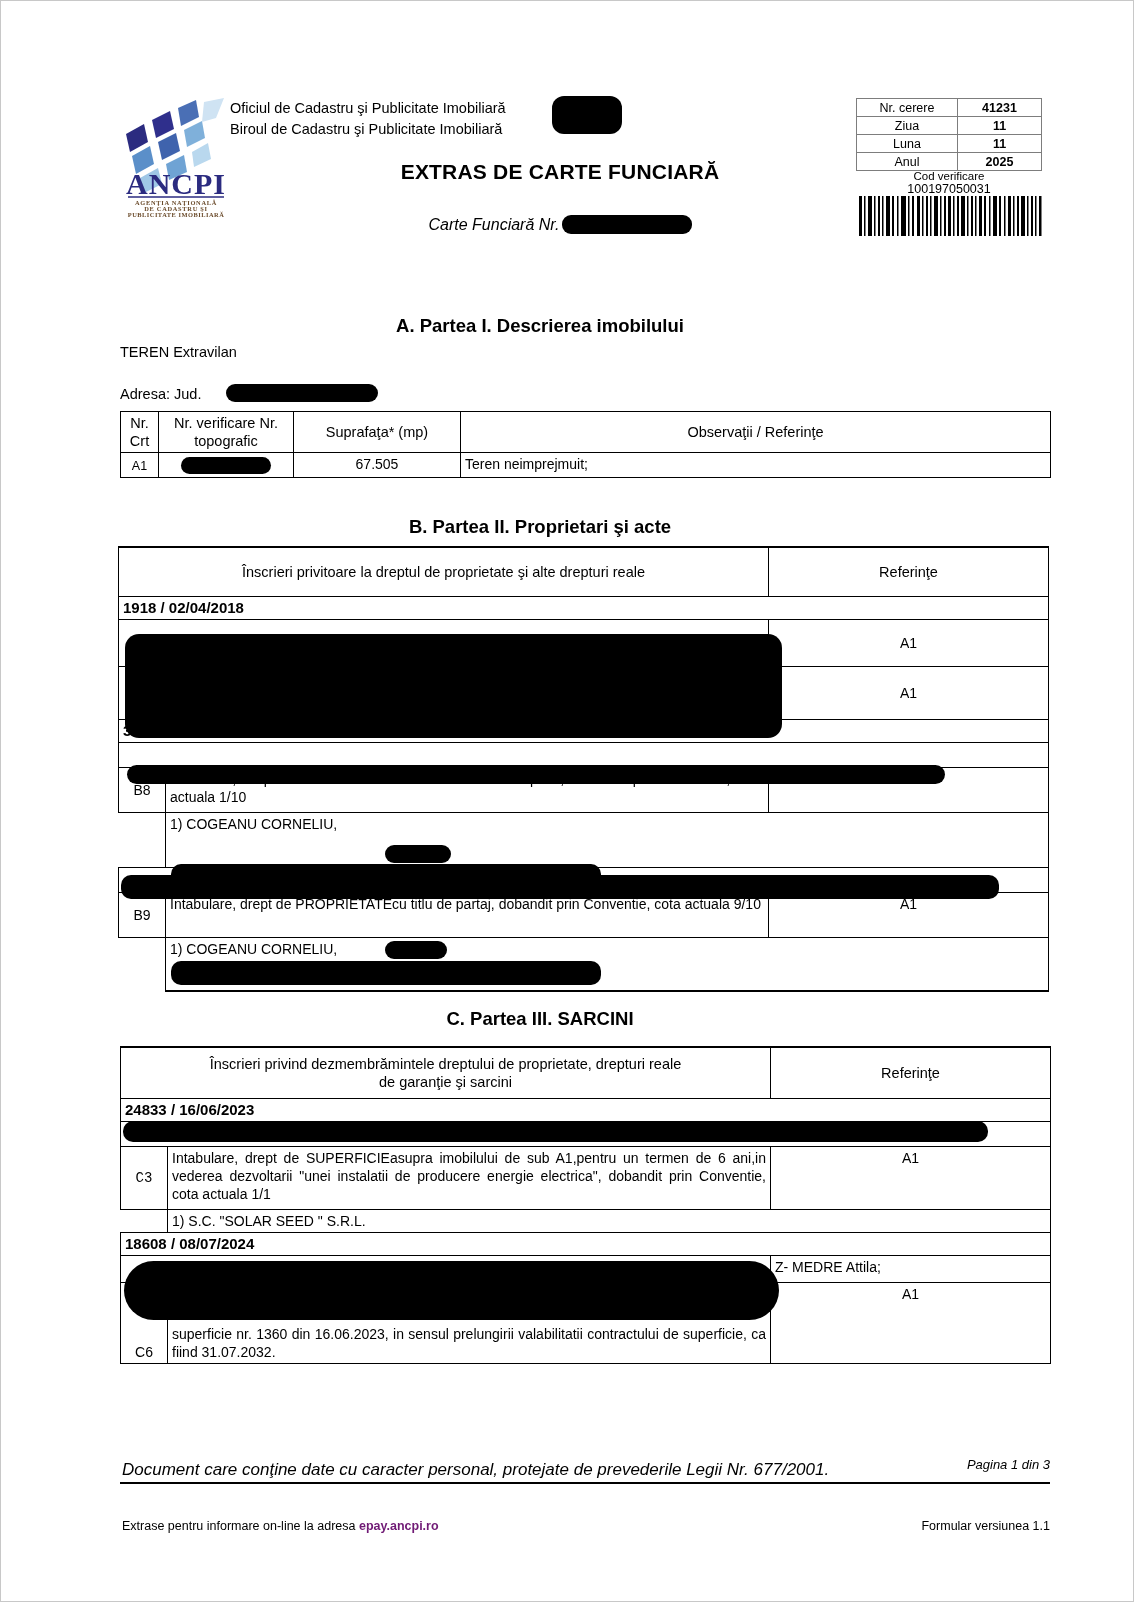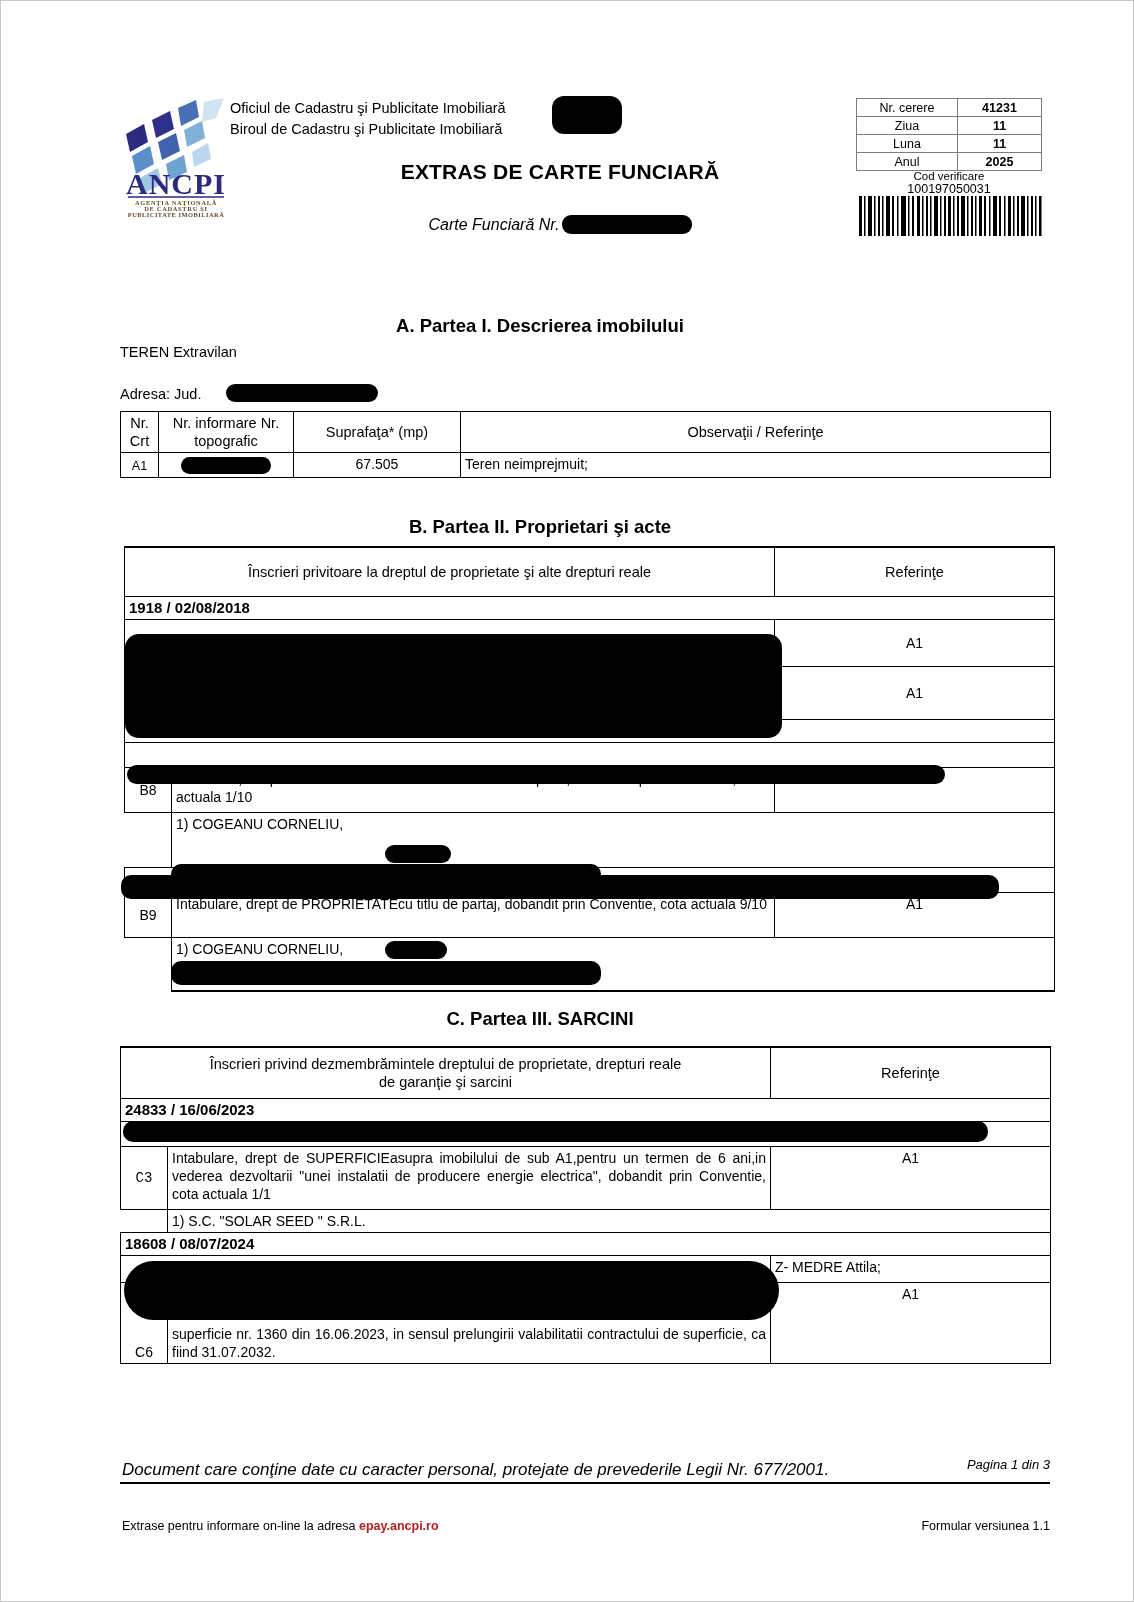--- a/index.html
+++ b/index.html
@@ -56,21 +56,21 @@
   
   .red{background:#000;border-radius:9px;display:block;}
   .redabs{position:absolute;background:#000;border-radius:10px;z-index:5;}
 
   
   .foot-rule{position:absolute;left:120px;width:930px;border-top:2px solid #000;}
   .foot-l{position:absolute;font-size:17px;font-style:italic;}
   .foot-r{position:absolute;font-size:13px;font-style:italic;text-align:right;}
   .foot2-l{position:absolute;font-size:12.5px;}
   .foot2-r{position:absolute;font-size:12.5px;text-align:right;}
-  .link{color:#b91c1c;font-weight:bold;}
+  .link{color:#701a75;font-weight:bold;}
 </style>
 </head>
 <body>
 
 <div class="page">
 
   <div class="hdr">
 
     <div class="logo">
       <svg width="128" height="122" viewBox="0 0 128 122" xmlns="http://www.w3.org/2000/svg">
@@ -192,54 +192,54 @@
         <col style="width:167px">
         <col style="width:590px">
     </colgroup>
     <tbody>
         <tr>
       <td class="th">
         <div>Nr.</div>
         <div>Crt</div>
       </td>
       <td class="th">
-        <div>Nr. informare  Nr.</div>
+        <div>Nr. verificare  Nr.</div>
         <div>topografic</div>
       </td>
       <td class="th">Suprafaţa* (mp)</td>
       <td class="th">Observaţii / Referinţe</td>
     </tr>
     <tr>
       <td class="c" style="font-size:12.5px;padding-top:4px;">A1</td>
       <td class="c">
         <span class="red" style="width:90px;height:17px;margin:2px auto 0;"></span>
       </td>
       <td class="c">67.505</td>
       <td>Teren neimprejmuit;</td>
     </tr>
   </tbody>
     </table>
 
   <div class="sec-h" style="left:0;top:516px;">B. Partea II. Proprietari şi acte</div>
 
-  <table class="t" style="left:124px;top:546px;width:930px;border-top:2px solid #000;">
+  <table class="t" style="left:118px;top:546px;width:930px;border-top:2px solid #000;">
     <colgroup>
         <col style="width:47px">
         <col style="width:603px">
         <col style="width:280px">
       </colgroup>
 
     <tbody>
         <tr>
       <td class="th" colspan="2" style="height:44px;">Înscrieri privitoare la dreptul de proprietate şi alte drepturi reale</td>
       <td class="th">Referinţe</td>
     </tr>
 
     <tr>
-      <td class="bold" colspan="3" style="font-size:15px;">1918 / 02/08/2018</td>
+      <td class="bold" colspan="3" style="font-size:15px;">1918 / 02/04/2018</td>
     </tr>
     <tr>
       <td colspan="2" style="height:42px;"></td>
       <td class="c" style="vertical-align:middle;">A1</td>
     </tr>
     <tr>
       <td colspan="2" style="height:48px;"></td>
       <td class="c" style="vertical-align:middle;">A1</td>
     </tr>
 

